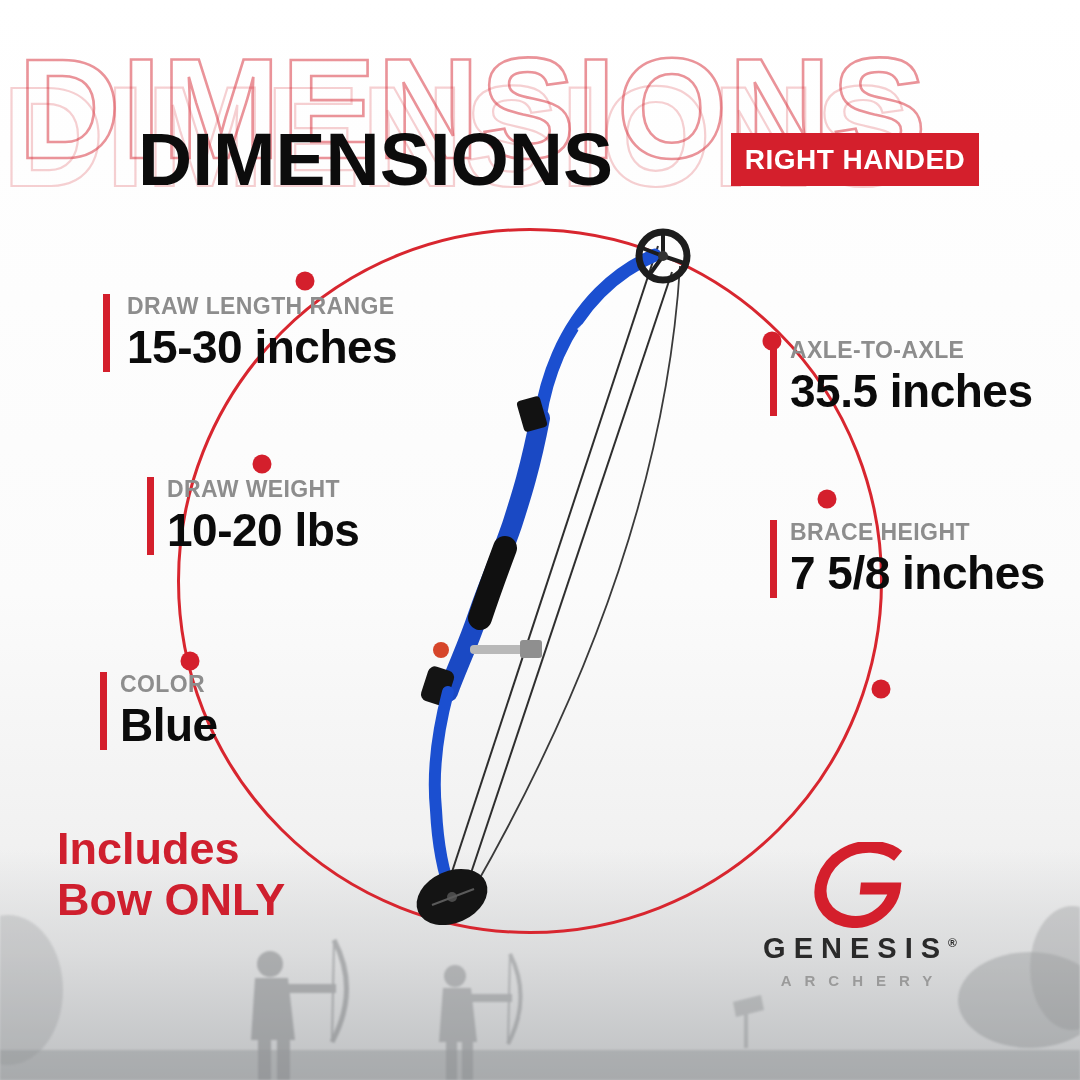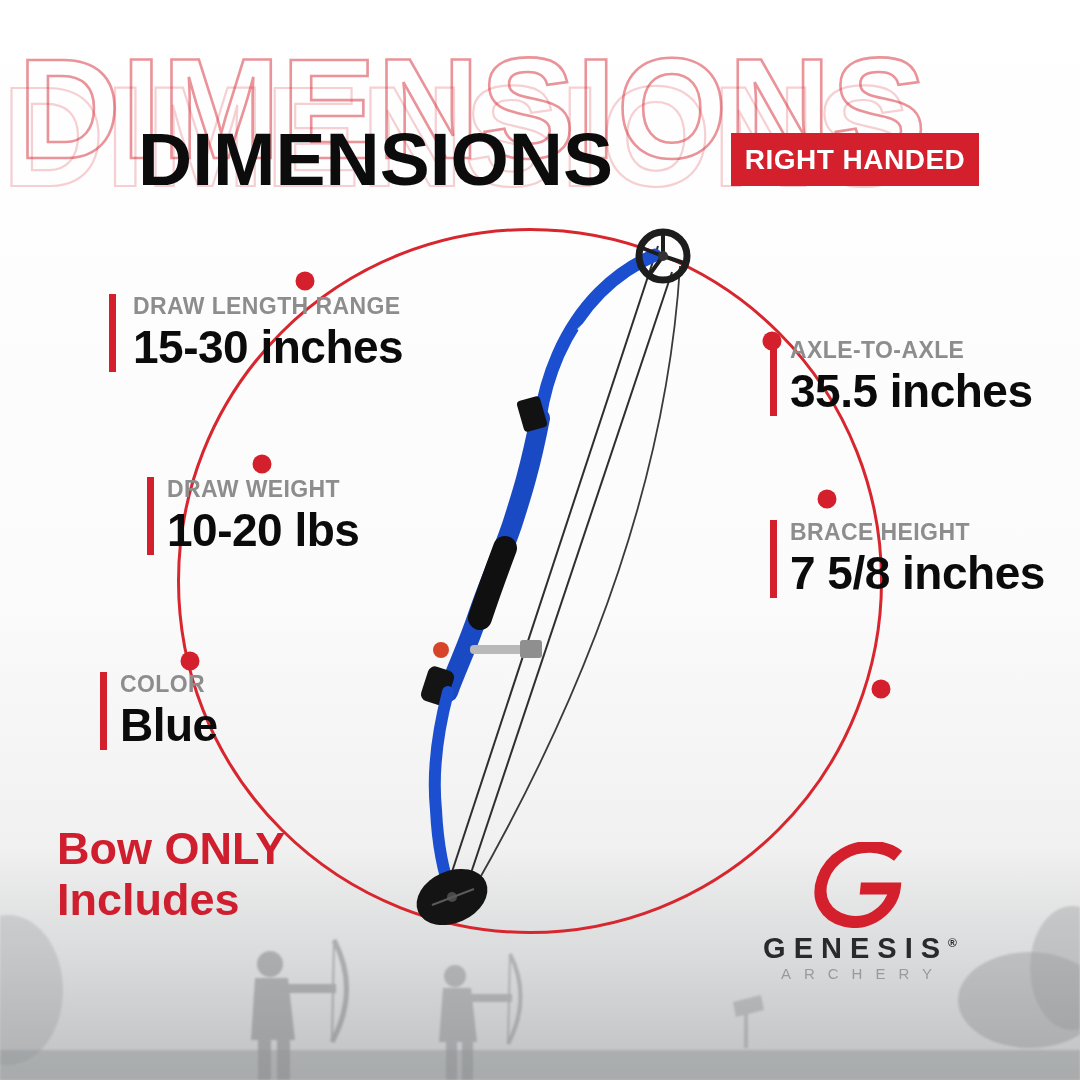--- a/index.html
+++ b/index.html
@@ -38,21 +38,21 @@
   .clabel { font-size: 23px; color: #8d8d8d; font-weight: 700; letter-spacing: .4px; line-height: 1.1; }
   .cvalue { font-size: 46px; color: #0b0b0b; font-weight: 800; letter-spacing: -.5px; margin-top: 4px; line-height: 1.05; }
   
   .note { position: absolute; left: 57px; top: 824px; color: #cf1f2e;
     font-size: 45px; font-weight: 800; line-height: 1.13; }
   
   .brand { position: absolute; left: 742px; top: 842px; width: 236px; text-align: center; }
   .brand-g { display: block; margin: 0 auto; }
   .brand-name { font-size: 29px; font-weight: 800; color: #2a2a2a; letter-spacing: 8px; margin-top: 4px; }
   .brand-reg { font-size: 12px; vertical-align: super; letter-spacing: 0; color: #2a2a2a; }
-  .brand-sub { font-size: 15px; color: #9a9a9a; letter-spacing: 13px; margin-top: 0; text-indent: 6px; }
+  .brand-sub { font-size: 15px; color: #9a9a9a; letter-spacing: 13px; margin-top: 7px; text-indent: 6px; font-weight: bold; }
 </style>
 </head>
 <body>
 
 <div class="stage">
 
   <div class="photo">
     <svg width="1080" height="230" viewBox="0 0 1080 230">
       <g fill="#6e7174">
 
@@ -142,21 +142,21 @@
   <div class="dot" style="left:305px; top:281px;"></div>
   <div class="dot" style="left:262px; top:464px;"></div>
   <div class="dot" style="left:190px; top:661px;"></div>
   <div class="dot" style="left:772px; top:341px;"></div>
   <div class="dot" style="left:827px; top:499px;"></div>
   <div class="dot" style="left:881px; top:689px;"></div>
 
   <h1 class="title">DIMENSIONS</h1>
   <div class="badge">RIGHT HANDED</div>
 
-  <div class="callout" style="left:109px; top:294px;gap:17px;">
+  <div class="callout" style="left:103px; top:294px;gap:17px;">
     <div class="bar"></div>
     <div>
       <div class="clabel">DRAW LENGTH RANGE</div>
       <div class="cvalue">15-30 inches</div>
     </div>
   </div>
   <div class="callout" style="left:103px; top:477px;padding-left:44px;">
     <div class="bar"></div>
     <div>
       <div class="clabel">DRAW WEIGHT</div>
@@ -180,22 +180,22 @@
   </div>
   <div class="callout" style="left:770px; top:520px;">
     <div class="bar"></div>
     <div>
       <div class="clabel">BRACE HEIGHT</div>
       <div class="cvalue">7 5/8 inches</div>
     </div>
   </div>
 
   <div class="note">
+    <div>Includes</div>
     <div>Bow ONLY</div>
-    <div>Includes</div>
   </div>
 
   <div class="brand">
     <svg class="brand-g" width="112" height="86" viewBox="0 0 120 100">
       <g transform="skewX(-6) translate(8,0)">
         <path d="M98 16 C 80 3 52 2 34 14 C 12 28 6 56 18 74 C 30 92 58 99 78 87 C 91 79 98 66 98 54 L 58 54" fill="none" stroke="#d41f2c" stroke-width="14"></path>
       </g>
     </svg>
     <div class="brand-name"><span>GENESIS</span><span class="brand-reg">®</span></div>
     <div class="brand-sub">ARCHERY</div>

